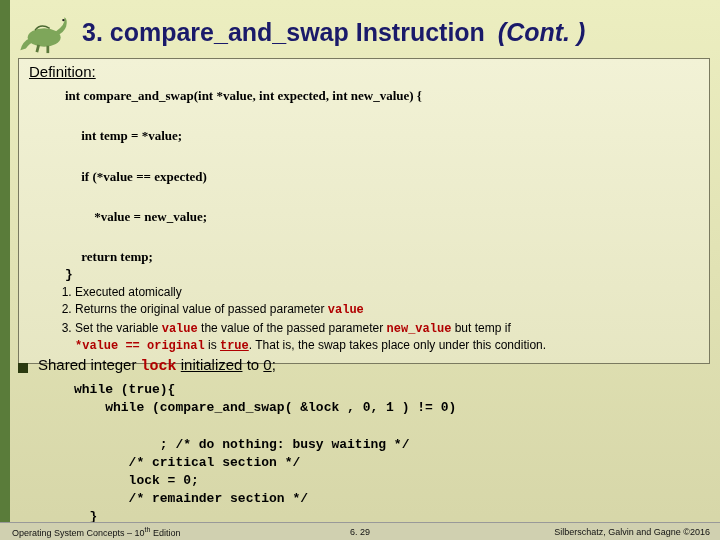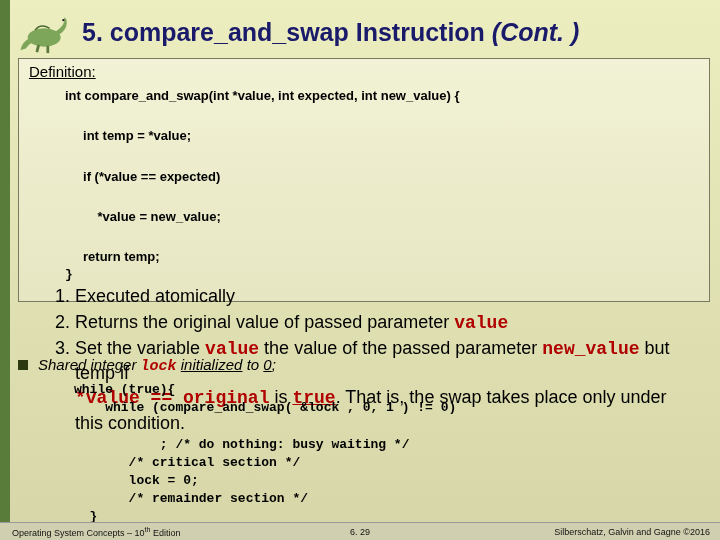--- a/index.html
+++ b/index.html
@@ -38,66 +38,65 @@
     height: 44px;
     margin-right: 8px;
     flex-shrink: 0;
   }
   .title {
     font-size: 25px;
     font-weight: bold;
     color: #1a1a6a;
     white-space: nowrap;
   }
-  .title .ital { font-style: italic; }
+  .title .ital { font-style: italic; margin-left: 6px; }
   .defbox {
     position: absolute;
     left: 18px;
     top: 58px;
     width: 692px;
-    height: 244px;
+    height: 306px;
     border: 1px solid #7a7a60;
     background: linear-gradient(to bottom, #f2f2d6 0%, #e6e6c2 100%);
     padding: 4px 10px 2px 10px;
     font-size: 13px;
   }
   .defhdr {
     font-size: 15px;
     text-decoration: underline;
     margin-bottom: 6px;
   }
   .code {
-    font-family: Liberation Sans, sans-serif;
+    font-family: Liberation Serif, serif;
     font-weight: bold;
     font-size: 13px;
     line-height: 1.55;
     white-space: pre;
     margin-left: 36px;
   }
   .olist {
     margin-left: 46px;
     margin-top: 2px;
-    font-size: 18px;
+    font-size: 12px;
     line-height: 1.35;
   }
   .olist li { margin-bottom: 1px; }
   .redmono { font-family: "Courier New", monospace; font-weight: bold; color: #b00000; }
   .underline { text-decoration: underline; }
   .below {
     position: absolute;
     left: 18px;
     top: 356px;
     right: 12px;
     font-size: 15px;
   }
   .bullet-row {
     display: flex;
-    align-items: flex-start;
+    align-items: center;
     margin-bottom: 6px;
-    font-style: italic;
   }
   .sq {
     width: 10px; height: 10px;
     background: #2b3a10;
     margin-right: 10px;
     margin-top: 4px;
     flex-shrink: 0;
   }
   .code2 {
     font-family: "Courier New", monospace;
@@ -132,21 +131,21 @@
     <svg class="dino" viewBox="0 0 60 48">
       <ellipse cx="28" cy="30" rx="18" ry="10" fill="#7ea65a"></ellipse>
       <path d="M40 24 Q52 16 50 8 Q54 10 52 18 Q50 24 42 28 Z" fill="#7ea65a"></path>
       <circle cx="49" cy="11" r="1.3" fill="#222"></circle>
       <path d="M14 30 Q4 34 2 44 L8 42 Q12 36 18 34 Z" fill="#7ea65a"></path>
       <line x1="22" y1="38" x2="20" y2="46" stroke="#5c7a3c" stroke-width="3"></line>
       <line x1="32" y1="39" x2="32" y2="47" stroke="#5c7a3c" stroke-width="3"></line>
       <path d="M18 22 Q24 14 34 20" stroke="#4a6830" stroke-width="1.5" fill="none"></path>
     </svg>
     <div class="title">
-      <span>5. compare_and_swap Instruction </span>
+      <span>3. compare_and_swap Instruction </span>
       <span class="ital">(Cont. )</span>
     </div>
   </div>
 
   <div class="defbox">
     <div class="defhdr">Definition:</div>
     <div class="code">int compare_and_swap(int *value, int expected, int new_value) {
 
      int temp = *value;
 

